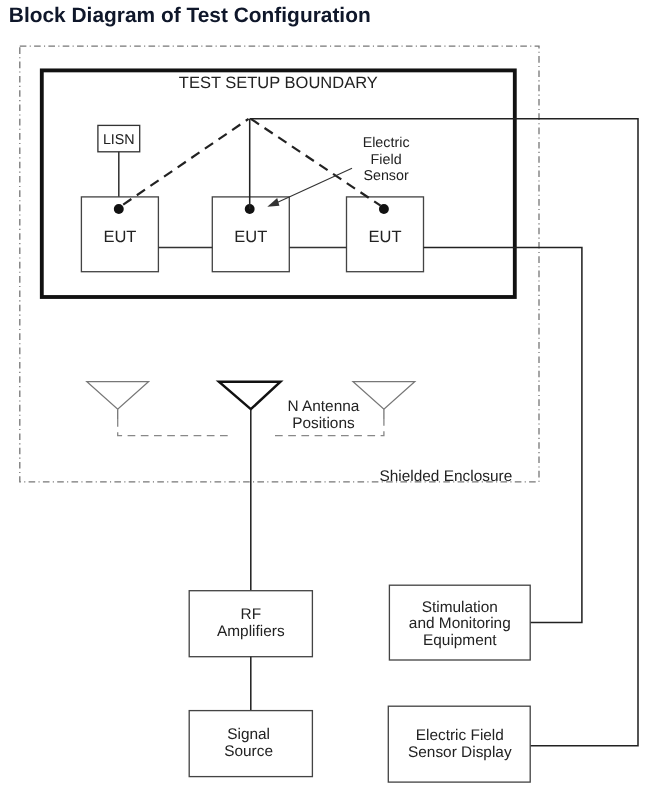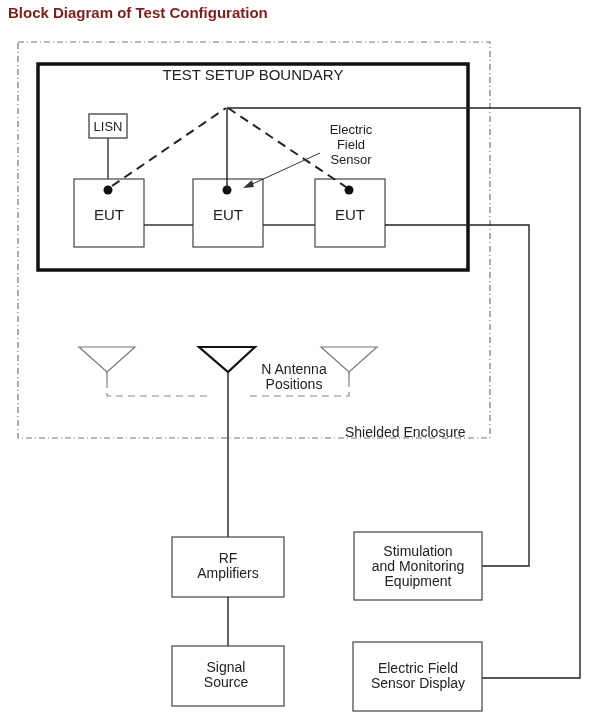--- a/index.html
+++ b/index.html
@@ -1,17 +1,17 @@
 <!DOCTYPE html>
 <html><head>
 <meta charset="utf-8">
 <style>
   html,body{margin:0;padding:0;background:#ffffff;}
   body{width:603px;height:725px;overflow:hidden;position:relative;font-family:"Liberation Sans",sans-serif;}
-  .title{position:absolute;left:8px;top:4px;font-size:15px;font-weight:bold;color:#7f1d1d;text-align:right;}
+  .title{position:absolute;left:8px;top:4px;font-size:19px;font-weight:bold;color:#0f172a;text-align:right;}
   svg{position:absolute;left:0;top:0;}
   svg text{font-family:"Liberation Sans",sans-serif;fill:#222;}
 </style>
 </head>
 <body>
 
 <div class="title">Block Diagram of Test Configuration</div>
 
 <svg width="603" height="725" viewBox="0 0 603 725">
 

